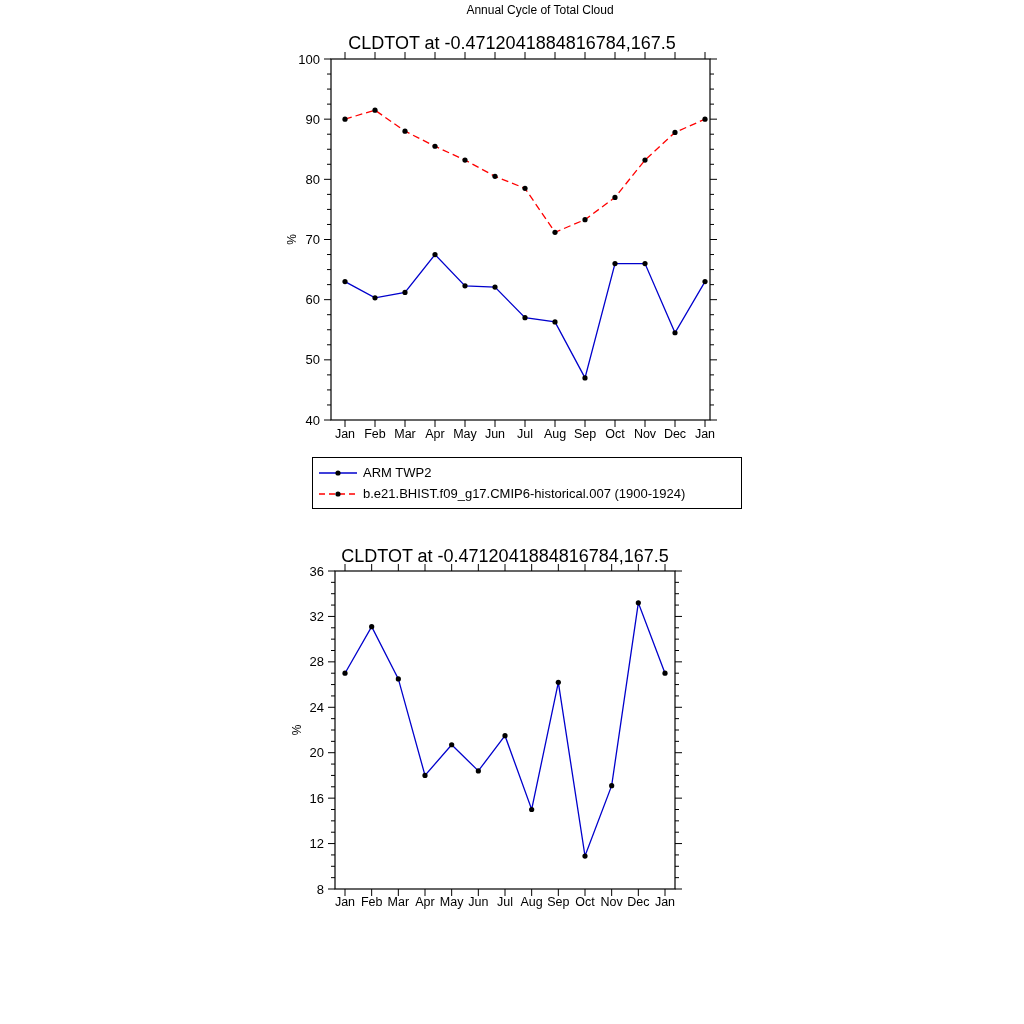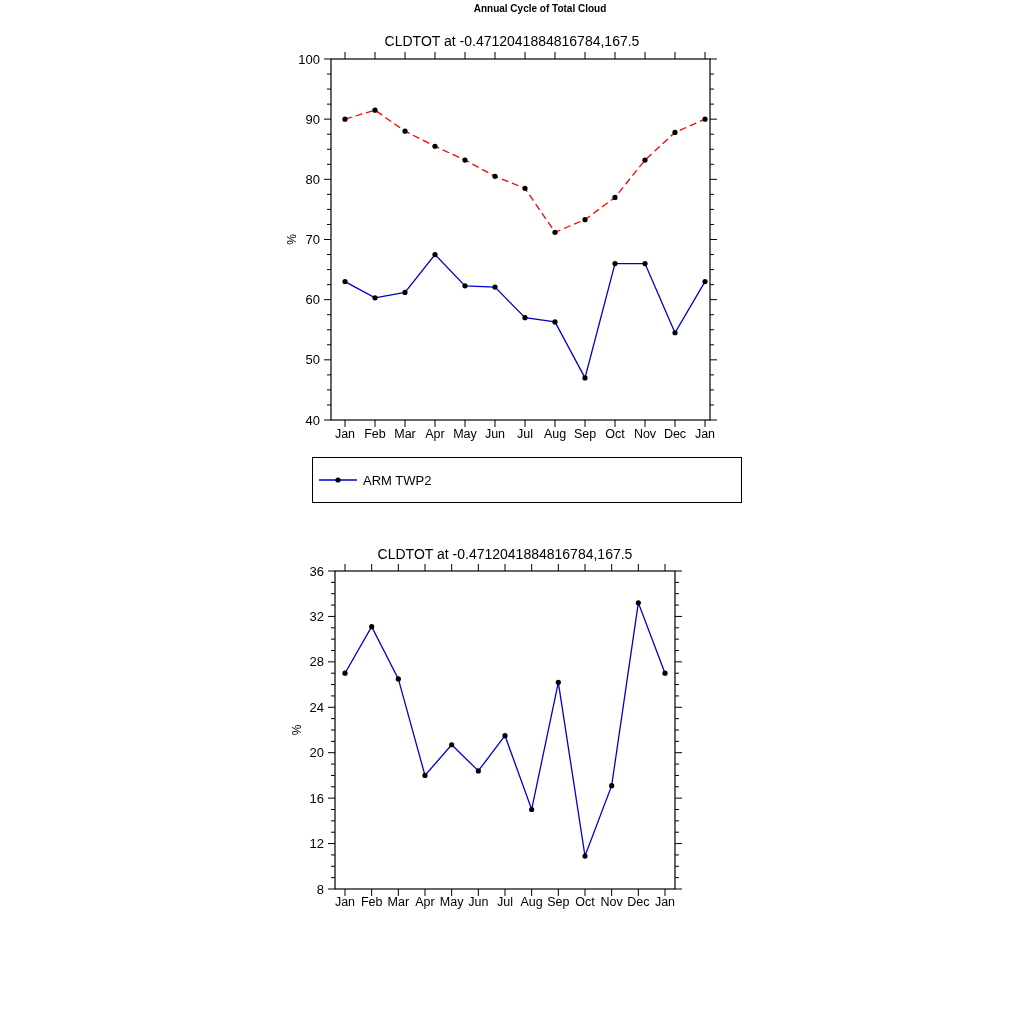--- a/index.html
+++ b/index.html
@@ -3,28 +3,28 @@
 <meta charset="utf-8">
 <style>
   html,body{margin:0;padding:0;background:#ffffff;}
   .page{
     position:relative;width:1024px;height:1024px;background:#ffffff;
     font-family:"Liberation Sans",sans-serif;overflow:hidden;color:#000;
   }
   #plot-svg{position:absolute;left:0;top:0;}
   .chart-title{
     position:absolute;transform:translateX(-50%);
-    font-weight:bold;font-size:10px;white-space:nowrap;
+    font-weight:normal;font-size:12px;white-space:nowrap;
   }
   .chart-subtitle{
     position:absolute;transform:translateX(-50%);
-    font-size:14px;white-space:nowrap;
+    font-size:18px;white-space:nowrap;
   }
   .legend{
-    position:absolute;left:312px;top:457px;width:430px;height:46px;
+    position:absolute;left:312px;top:457px;width:430px;height:52px;
     border:1px solid #000;box-sizing:border-box;
     display:flex;flex-direction:column;justify-content:center;
     padding:2px 5px;background:#fff;
   }
   .legend-row{display:flex;align-items:center;height:21px;}
   .legend-row svg{margin-right:5px;flex:0 0 auto;}
   .legend-label{font-size:13px;white-space:nowrap;}
 </style>
 </head>
 <body>
@@ -285,17 +285,24 @@
   <div class="chart-subtitle" style="left:512px;top:33px;">CLDTOT at -0.4712041884816784,167.5</div>
 
   <div class="legend">
     <div class="legend-row">
       <svg width="40" height="12">
           <line x1="1" y1="6" x2="39" y2="6" stroke="#0000cc" stroke-width="1.3"></line>
           <circle cx="20" cy="6" r="2.6" fill="#000000"></circle>
         </svg>
       <span class="legend-label">ARM TWP2</span>
     </div>
+    <div class="legend-row">
+      <svg width="40" height="12">
+          <line x1="1" y1="6" x2="39" y2="6" stroke="#ff0000" stroke-width="1.3" stroke-dasharray="6,4"></line>
+          <circle cx="20" cy="6" r="2.6" fill="#000000"></circle>
+        </svg>
+      <span class="legend-label">b.e21.BHIST.f09_g17.CMIP6-historical.007 (1900-1924)</span>
+    </div>
   </div>
 
   <div class="chart-subtitle" style="left:505px;top:546px;">CLDTOT at -0.4712041884816784,167.5</div>
 
 </div>
 
 </body></html>

